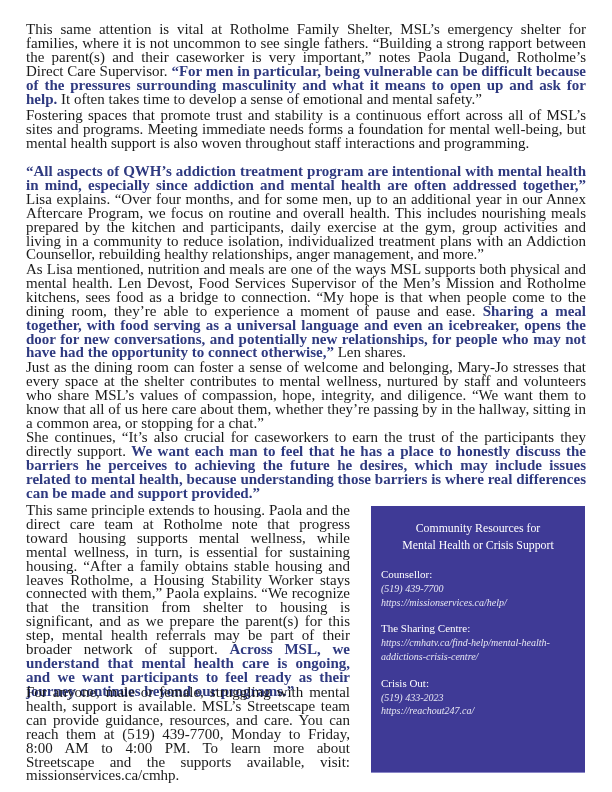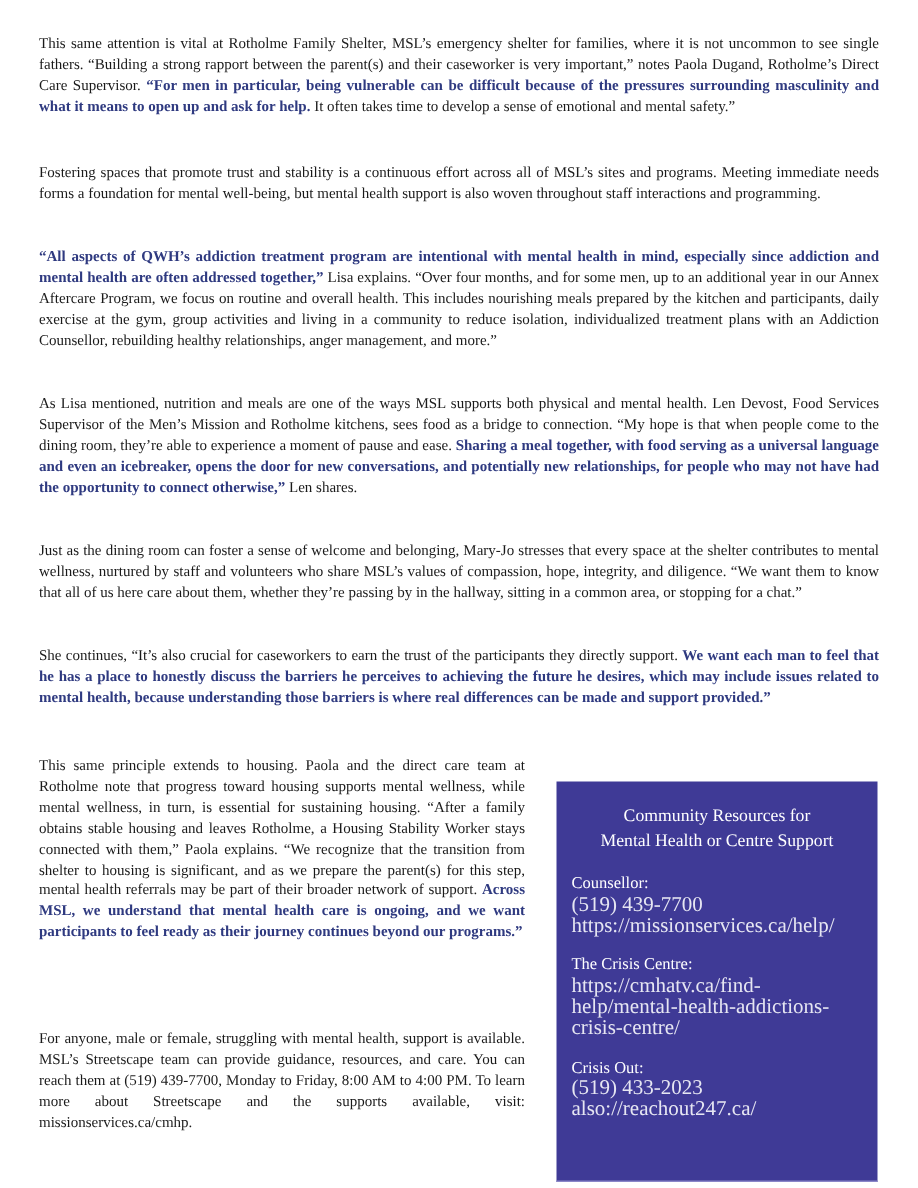--- a/index.html
+++ b/index.html
@@ -1,28 +1,28 @@
 <!DOCTYPE html>
 <html><head>
 <meta charset="utf-8">
 <style>
   html, body { margin: 0; padding: 0; background: #ffffff; }
   body { width: 612px; height: 792px; position: relative; overflow: hidden;
          font-family: "Liberation Serif", "DejaVu Serif", serif; color: #1a1a1a; }
-  .para { position: absolute; left: 26px; width: 560px; font-size: 10px; line-height: 13.9px;
+  .para { position: absolute; left: 26px; width: 560px; font-size: 15px; line-height: 13.9px;
           text-align: justify; margin: 0; }
   .para.narrow { width: 324px; }
   .hl { color: #2f3a80; font-weight: bold; }
   .box { position: absolute; left: 371px; top: 506px; width: 214px; height: 267px;
          background: #3f3a96; border-bottom: 1px solid #8a86c8; color: #ffffff; box-sizing: border-box;
-         padding: 14px 10px 0 10px; font-size: 10.4px; line-height: 13.8px; margin-top: 15px; }
+         padding: 14px 10px 0 10px; font-size: 10.4px; line-height: 13.8px; }
   .box-title { text-align: center; font-size: 11.8px; line-height: 17px; margin: 0 0 14px 0; color: #ffffff; }
   .res { margin: 0 0 13px 0; }
   .res-name { display: block; font-size: 11px; }
-  .res-line { display: block; color: #e6e6f2; font-size: 14px; }
+  .res-line { display: block; color: #e6e6f2; font-size: 10px; font-style: italic; }
 </style>
 </head>
 <body>
 
 <p class="para" style="top:23px;"><span>This same attention is vital at Rotholme Family Shelter, MSL’s emergency shelter for families, where it is not uncommon to see single fathers. “Building a strong rapport between the parent(s) and their caseworker is very important,” notes Paola Dugand, Rotholme’s Direct Care Supervisor. </span><span class="hl">“For men in particular, being vulnerable can be difficult because of the pressures surrounding masculinity and what it means to open up and ask for help.</span><span> It often takes time to develop a sense of emotional and mental safety.”</span></p>
 
 <p class="para" style="top:109px;"><span>Fostering spaces that promote trust and stability is a continuous effort across all of MSL’s sites and programs. Meeting immediate needs forms a foundation for mental well-being, but mental health support is also woven throughout staff interactions and programming.</span></p>
 
 <p class="para" style="top:165px;"><span class="hl">“All aspects of QWH’s addiction treatment program are intentional with mental health in mind, especially since addiction and mental health are often addressed together,”</span><span> Lisa explains. “Over four months, and for some men, up to an additional year in our Annex Aftercare Program, we focus on routine and overall health. This includes nourishing meals prepared by the kitchen and participants, daily exercise at the gym, group activities and living in a community to reduce isolation, individualized treatment plans with an Addiction Counsellor, rebuilding healthy relationships, anger management, and more.”</span></p>
 
@@ -32,32 +32,32 @@
 
 <p class="para" style="top:431px;"><span>She continues, “It’s also crucial for caseworkers to earn the trust of the participants they directly support. </span><span class="hl">We want each man to feel that he has a place to honestly discuss the barriers he perceives to achieving the future he desires, which may include issues related to mental health, because understanding those barriers is where real differences can be made and support provided.”</span></p>
 
 <p class="para narrow" style="top:504px;"><span>This same principle extends to housing. Paola and the direct care team at Rotholme note that progress toward housing supports mental wellness, while mental wellness, in turn, is essential for sustaining housing. “After a family obtains stable housing and leaves Rotholme, a Housing Stability Worker stays connected with them,” Paola explains. “We recognize that the transition from shelter to housing is significant, and as we prepare the parent(s) for this step, mental health referrals may be part of their broader network of support. </span><span class="hl">Across MSL, we understand that mental health care is ongoing, and we want participants to feel ready as their journey continues beyond our programs.”</span></p>
 
 <p class="para narrow" style="top:686px;"><span>For anyone, male or female, struggling with mental health, support is available. MSL’s Streetscape team can provide guidance, resources, and care. You can reach them at (519) 439-7700, Monday to Friday, 8:00 AM to 4:00 PM. To learn more about Streetscape and the supports available, visit: missionservices.ca/cmhp.</span></p>
 
 <div class="box">
   <div class="box-title">
     <span>Community Resources for</span><br>
-    <span>Mental Health or Centre Support</span>
+    <span>Mental Health or Crisis Support</span>
   </div>
 
   <div class="res">
     <span class="res-name">Counsellor:</span>
     <span class="res-line">(519) 439-7700</span>
     <span class="res-line">https://missionservices.ca/help/</span>
   </div>
 
   <div class="res">
-    <span class="res-name">The Crisis Centre:</span>
+    <span class="res-name">The Sharing Centre:</span>
     <span class="res-line" style="word-break: break-word;">https://cmhatv.ca/find-help/mental-health-addictions-crisis-centre/</span>
   </div>
 
   <div class="res">
     <span class="res-name">Crisis Out:</span>
     <span class="res-line">(519) 433-2023</span>
-    <span class="res-line">also://reachout247.ca/</span>
+    <span class="res-line">https://reachout247.ca/</span>
   </div>
 </div>
 
 </body></html>

